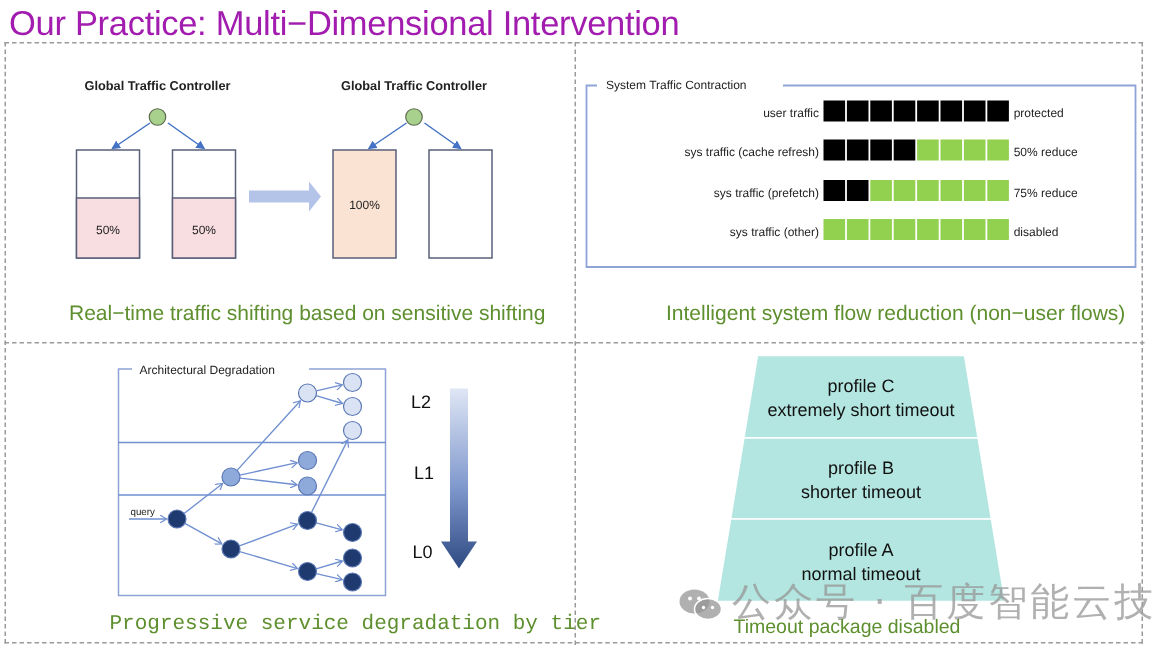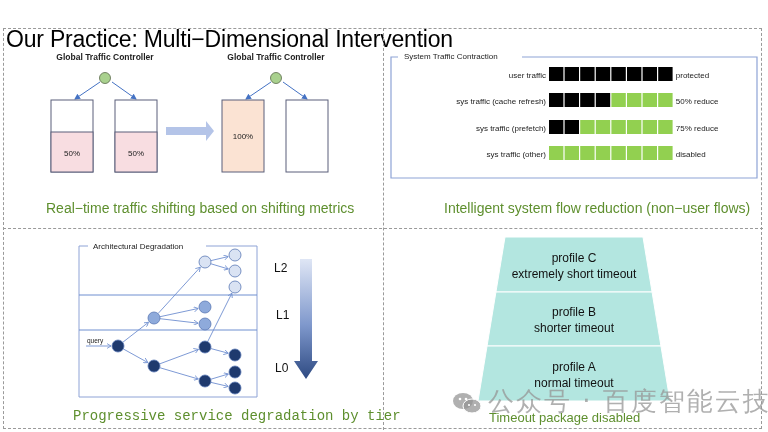--- a/index.html
+++ b/index.html
@@ -1,17 +1,17 @@
 <!DOCTYPE html>
 <html><head>
 <meta charset="utf-8">
 <style>
   html, body { margin:0; padding:0; }
   body { width:768px; height:432px; background:#ffffff; position:relative; overflow:hidden; font-family:"Liberation Sans", sans-serif; color:#000; }
-  .title { position:absolute; left:6px; top:2px; font-size:23px; line-height:26px; color:#000000; letter-spacing:-0.2px;margin-top:24px; }
+  .title { position:absolute; left:6px; top:2px; font-size:23px; line-height:26px; color:#a21caf; letter-spacing:-0.2px; }
   .frame { position:absolute; left:3px; top:28px; width:759px; height:401px; border:1.5px dashed #9a9a9a; box-sizing:border-box; }
   .vdiv { position:absolute; left:383px; top:28px; width:0; height:402px; border-left:1.5px dashed #9a9a9a; }
   .hdiv { position:absolute; left:3px; top:228px; width:760px; height:0; border-top:1.5px dashed #9a9a9a; }
   .caption { position:absolute; color:#5e8f2e; font-size:14px; white-space:nowrap; }
   svg text { font-family:"Liberation Sans", sans-serif; }
   .panel { position:absolute; }
   .watermark { position:absolute; left:452px; top:384px; font-size:26px; color:rgba(150,150,150,0.75); white-space:nowrap; font-family:"DejaVu Sans", sans-serif; letter-spacing:2px; }
   .wm-icon { display:inline-block; vertical-align:middle; margin-right:6px; }
 </style>
 </head>
@@ -52,21 +52,21 @@
   <line x1="283" y1="54" x2="307" y2="71" stroke="#4472c4" stroke-width="1" marker-end="url(#arrB)"></line>
   <circle cx="276" cy="50" r="5.5" fill="#a9d18e" stroke="#5a6a4a" stroke-width="0.8"></circle>
   <g>
     <rect x="222" y="72" width="42" height="72" fill="#fbe3d3" stroke="#5a5f7a" stroke-width="1"></rect>
     <text x="243" y="111" font-size="8" text-anchor="middle" fill="#222">100%</text>
   </g>
   <g>
     <rect x="286" y="72" width="42" height="72" fill="#fff" stroke="#5a5f7a" stroke-width="1"></rect>
   </g>
 </svg>
-<div class="caption" style="left:46px;top:200px;font-size:14px;">Real−time traffic shifting based on shifting metrics</div>
+<div class="caption" style="left:46px;top:200px;font-size:14px;">Real−time traffic shifting based on sensitive shifting</div>
 
 <svg class="panel" style="left:384px;top:28px" width="380" height="200" viewBox="0 0 380 200">
   <path d="M14,29 L7,29 L7,150 L373,150 L373,29 L138,29" fill="none" stroke="#8ea3d6" stroke-width="1.2"></path>
   <text x="20" y="31" font-size="8" fill="#222">System Traffic Contraction</text>
   <g id="flowRows">
       <g>
         <text x="162" y="50" font-size="8" text-anchor="end" fill="#222">user traffic</text>
         <rect x="165" y="39" width="14.4" height="14" fill="#000000"></rect>
         <rect x="180.6" y="39" width="14.4" height="14" fill="#000000"></rect>
         <rect x="196.2" y="39" width="14.4" height="14" fill="#000000"></rect>

